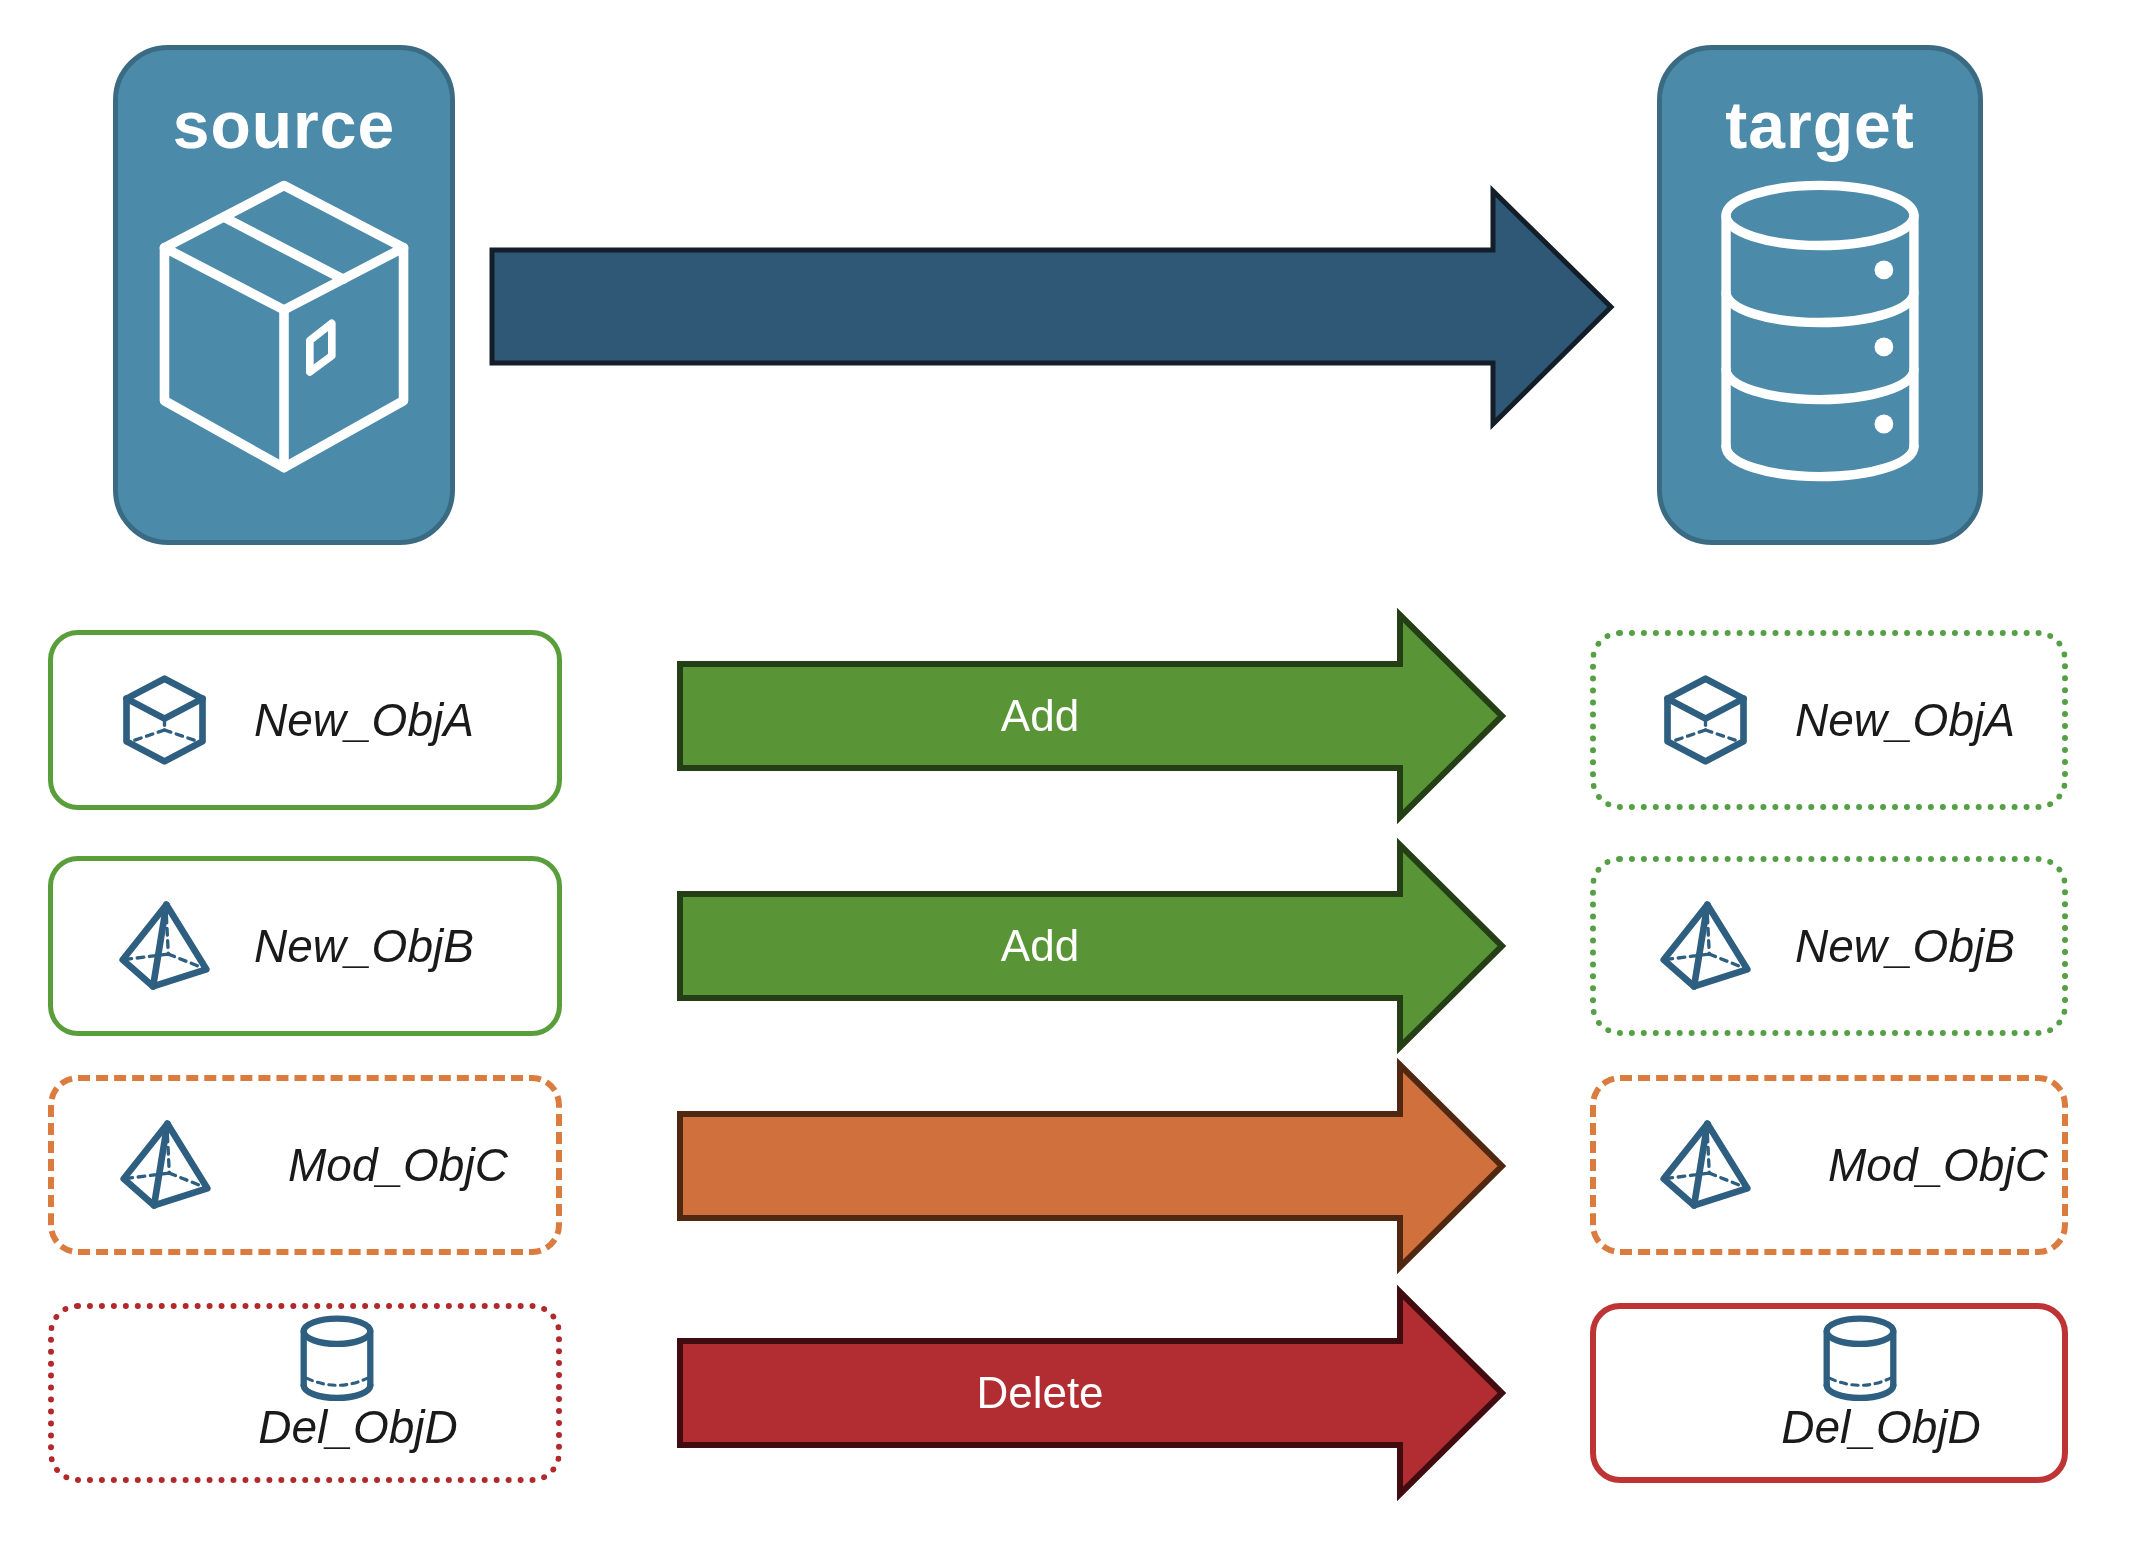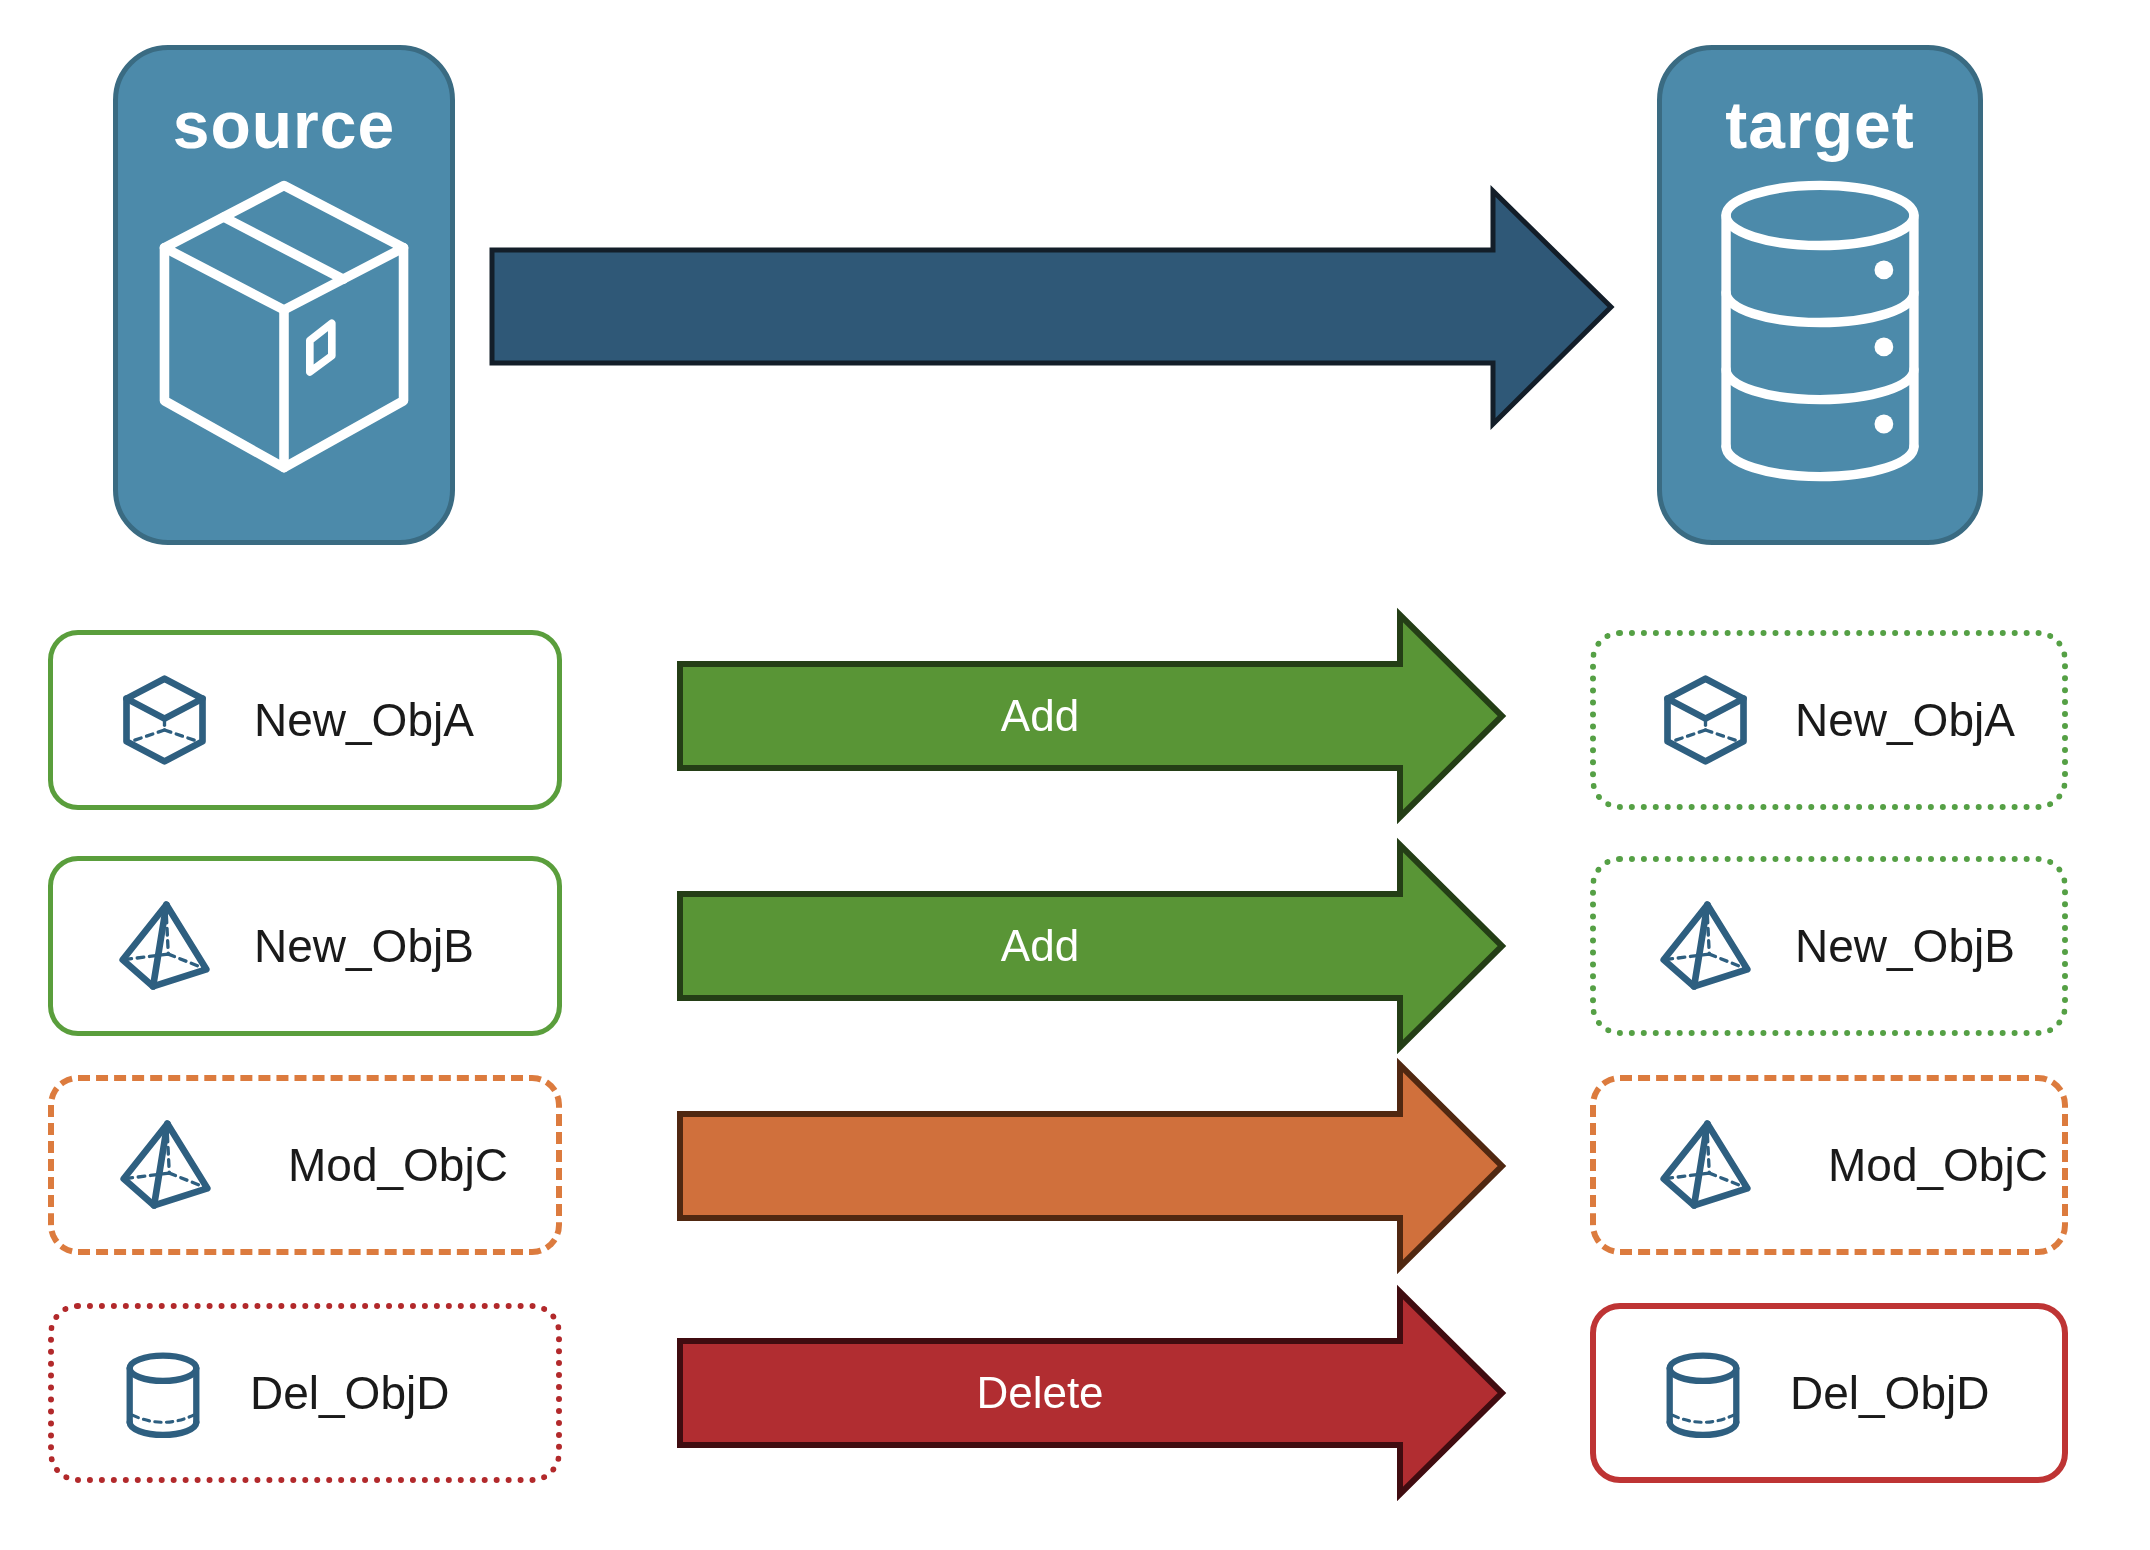--- a/index.html
+++ b/index.html
@@ -34,27 +34,27 @@
   .row-arrow{left:680px;width:824px;height:208px;}
   .row-arrow-label{left:680px;width:720px;height:208px;}
   .r0{top:612px;} .r1{top:842px;} .r2{top:1062px;} .r3{top:1289px;}
   
   .obj-box{
     position:absolute;height:180px;border-radius:30px;box-sizing:border-box;
     display:flex;align-items:center;background:#ffffff;
   }
   .obj-box.left{left:48px;width:514px;padding-left:64px;}
   .obj-box.right{left:1590px;width:478px;padding-left:62px;}
-  .bt0{top:630px;} .bt1{top:856px;} .bt2{top:1075px;} .bt3{top:1303px;}
+  .bt0{top:630px;} .bt1{top:856px;} .bt2{top:1075px;} .bt3{top:1303px;flex-direction:column;}
   .b-solid-green {border:5px solid #5a9e3c;}
   .b-dotted-green{border:6px dotted #55a045;}
   .b-dashed-orange{border:6px dashed #dc7b3e;gap:33px;}
   .b-dotted-red  {border:6px dotted #b2292b;}
   .b-solid-red   {border:6px solid #be3434;}
-  .obj-label{margin-left:42px;color:#1a1a1a;font-size:46px;line-height:1;}
+  .obj-label{margin-left:42px;color:#1a1a1a;font-size:46px;line-height:1;font-style:italic;}
   .obj-icon{flex:0 0 auto;}
   .shape{stroke:#2e5f80;fill:none;stroke-linejoin:round;stroke-linecap:round;}
   .shape .solid{stroke-width:7;}
   .shape .thin{stroke-width:3.5;stroke-dasharray:7 6;}
   .white-icon{stroke:#ffffff;fill:none;stroke-linejoin:round;stroke-linecap:round;}
 </style>
 </head>
 <body>
 
 <div class="canvas">

